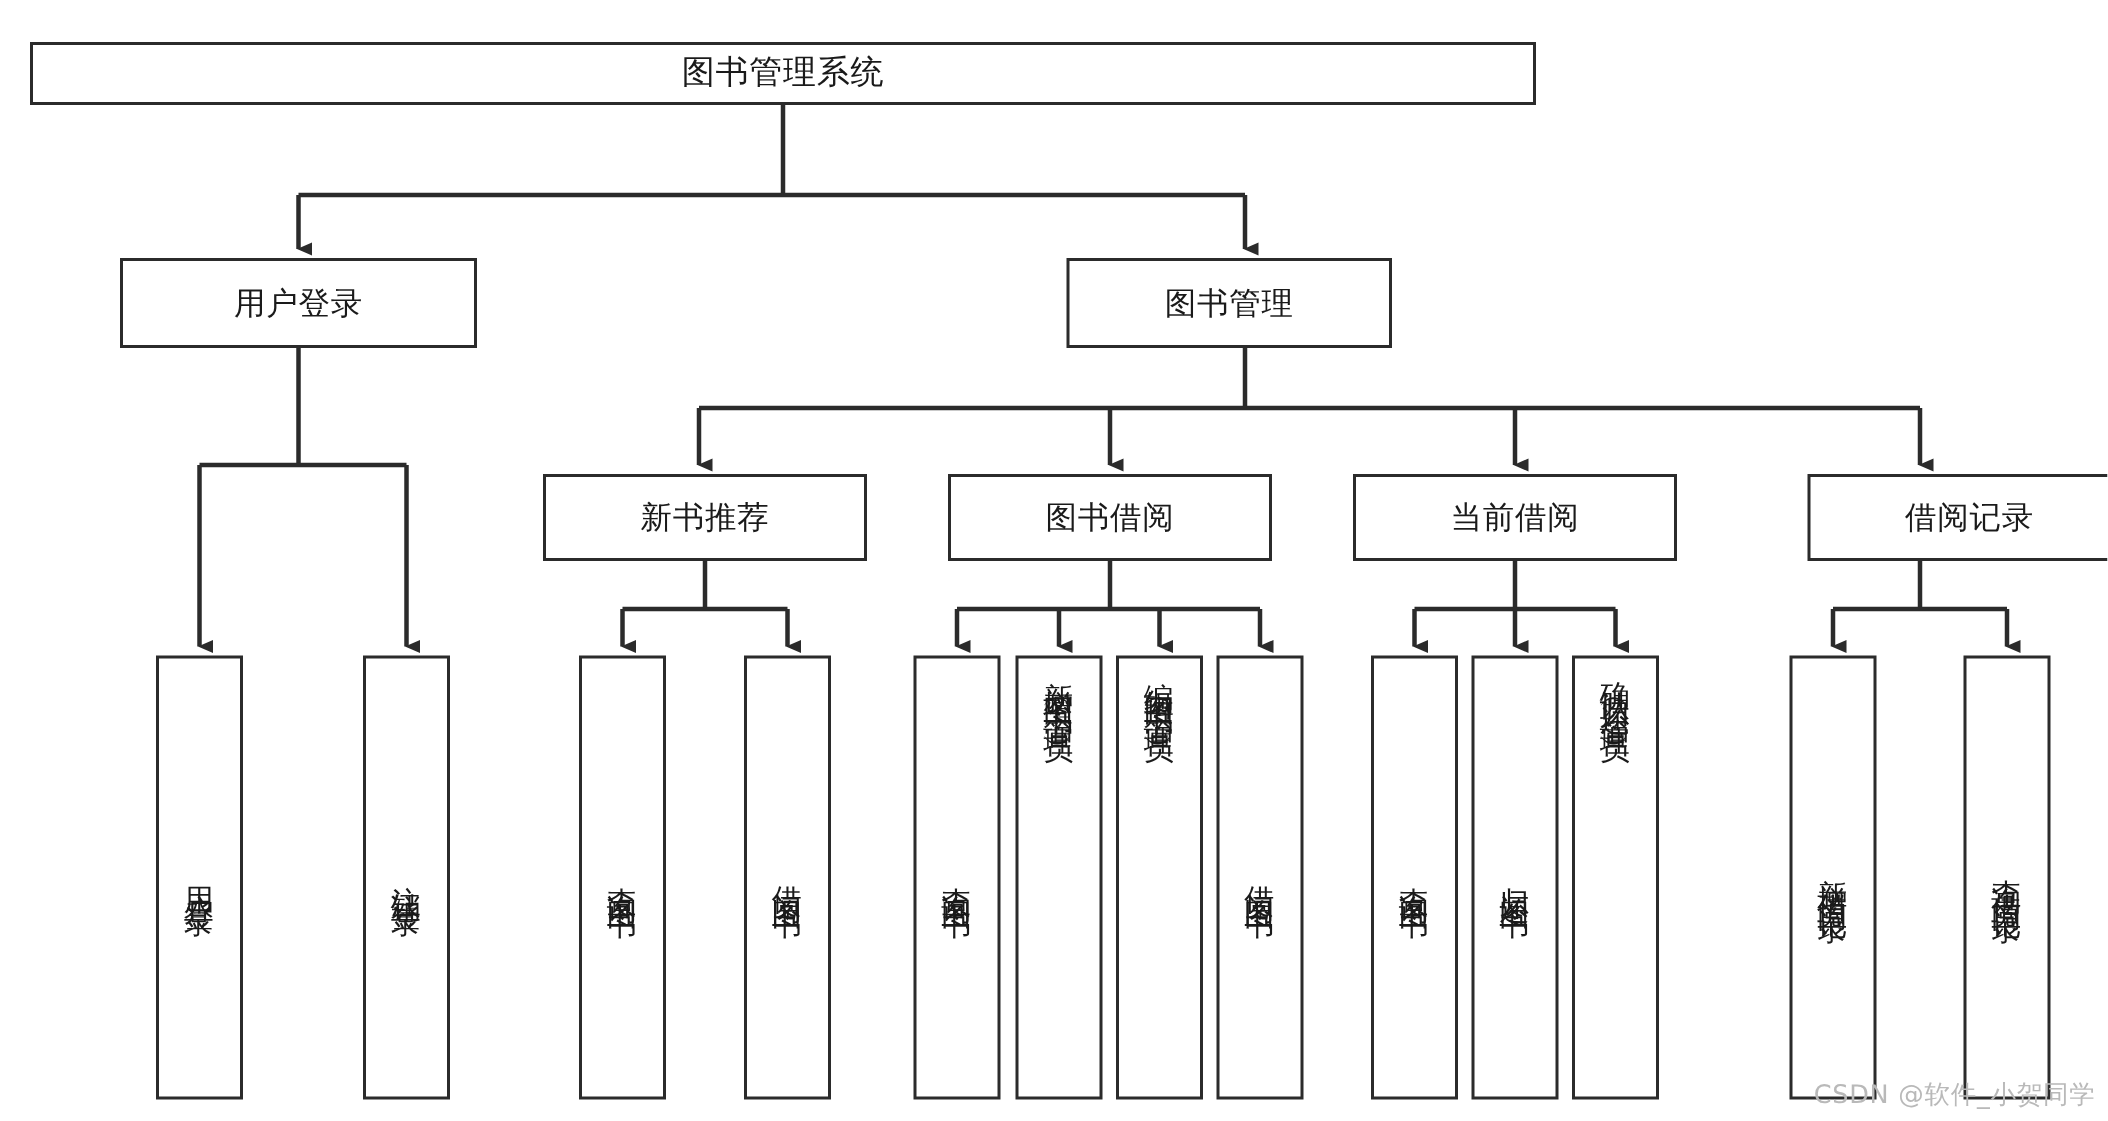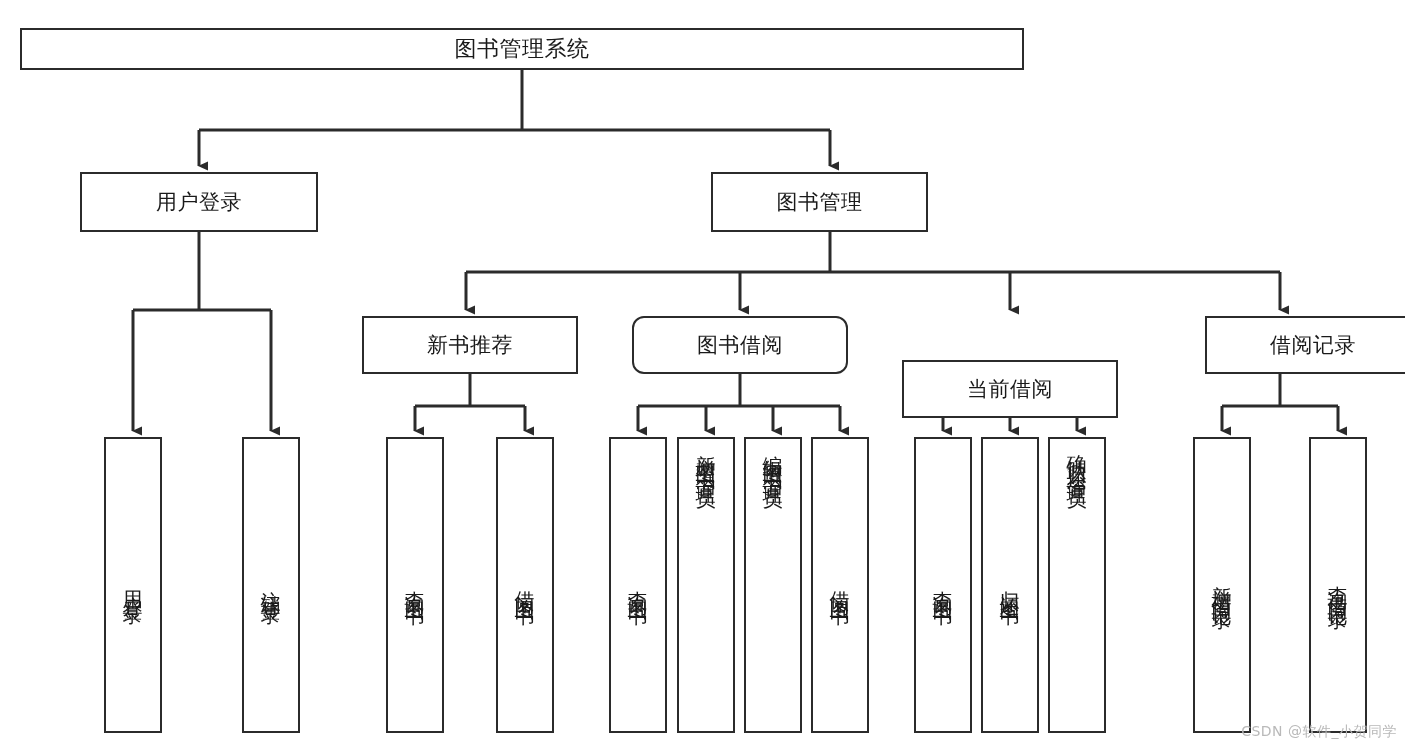--- a/index.html
+++ b/index.html
@@ -67,21 +67,21 @@
   .node.vert.topalign {
     align-items: flex-start;
   }
   .node.vert.midalign {
     align-items: center;
   }
   #watermark {
     position: absolute;
     right: 8px;
     bottom: 6px;
-    font-size: 14px;
+    font-size: 17px;
     color: #b9b9b9;
     letter-spacing: 0.5px;
     z-index: 5;
     white-space: nowrap;
   }
 </style>
 </head>
 <body>
 
 <div id="canvas">
@@ -145,24 +145,24 @@
   <div class="node horiz" style="left:80px; top:172px; width:238px; height:60px;">
     <span class="label">用户登录</span>
   </div>
   <div class="node horiz" style="left:711px; top:172px; width:217px; height:60px;">
     <span class="label">图书管理</span>
   </div>
 
   <div class="node horiz" style="left:362px; top:316px; width:216px; height:58px;">
     <span class="label">新书推荐</span>
   </div>
-  <div class="node horiz" style="left:632px; top:316px; width:216px; height:58px;border-radius:12px;">
+  <div class="node horiz" style="left:632px; top:316px; width:216px; height:58px;">
     <span class="label">图书借阅</span>
   </div>
-  <div class="node horiz" style="left:902px; top:316px; width:216px; height:58px;margin-top:44px;">
+  <div class="node horiz" style="left:902px; top:316px; width:216px; height:58px;">
     <span class="label">当前借阅</span>
   </div>
   <div class="node horiz" style="left:1172px; top:316px; width:216px; height:58px;margin-left:33px;">
     <span class="label">借阅记录</span>
   </div>
 
   <div class="node vert midalign" style="left:104px; top:437px; width:58px; height:296px;">
     <span class="label">用户登录</span>
   </div>
   <div class="node vert midalign" style="left:242px; top:437px; width:58px; height:296px;">

